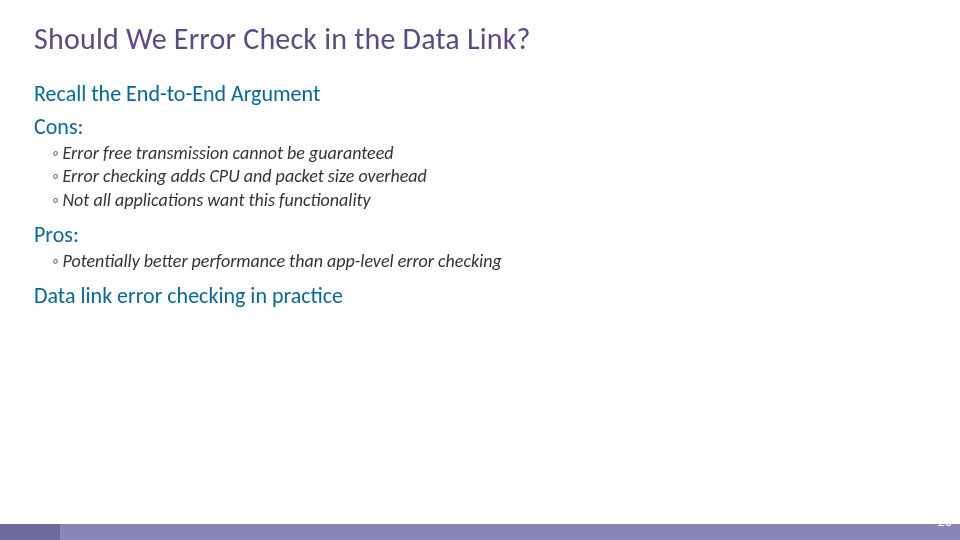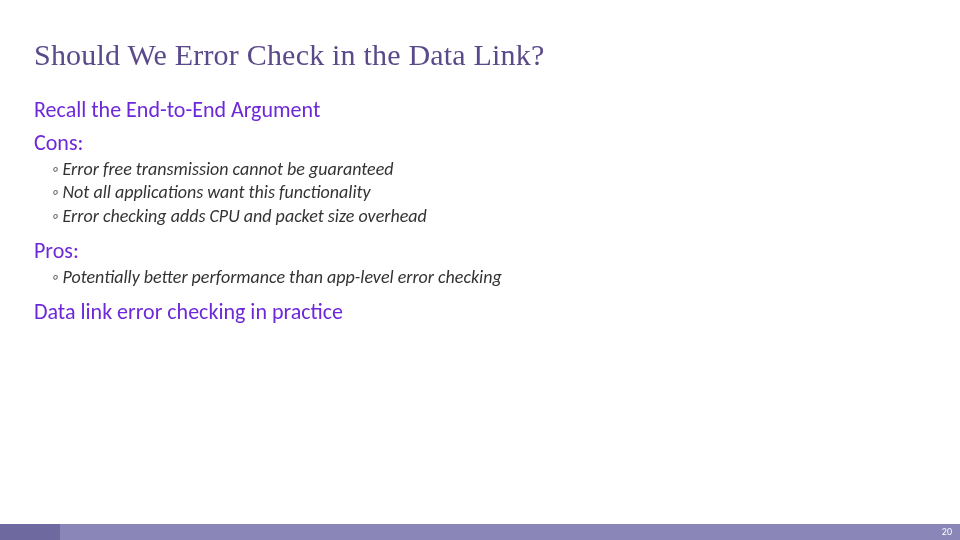--- a/index.html
+++ b/index.html
@@ -18,28 +18,27 @@
     height: 540px;
     position: relative;
     box-sizing: border-box;
     padding: 20px 34px 0 34px;
   }
   .title {
     font-size: 30px;
     font-weight: 400;
     color: #5a4a8a;
     letter-spacing: 0.2px;
-    margin: 16px 0 22px 0;
+    margin: 0 0 22px 0;
     line-height: 1.25;
-    font-family: Liberation Serif, serif;
   }
   .section {
     font-size: 22px;
     font-weight: 400;
-    color: #6d28d9;
+    color: #0369a1;
     margin: 6px 0 2px 0;
   }
   .bullets {
     margin: 0 0 8px 0;
     padding: 0 0 0 18px;
   }
   .bullet {
     font-size: 18px;
     line-height: 1.32;
     color: #333;
@@ -64,39 +63,39 @@
     position: absolute;
     left: 0;
     bottom: 0;
     width: 60px;
     height: 16px;
     background: #6e6aa0;
   }
   .page-num {
     position: absolute;
     right: 8px;
-    bottom: 2px;
-    font-size: 10px;
+    bottom: 10px;
+    font-size: 14px;
     color: #ffffff;
   }
 </style>
 </head>
 <body>
 
 <div class="slide">
 
   <h1 class="title">Should We Error Check in the Data Link?</h1>
 
   <div class="section">Recall the End-to-End Argument</div>
 
   <div class="section">Cons:</div>
   <ul class="bullets">
     <li class="bullet">Error free transmission cannot be guaranteed</li>
+    <li class="bullet">Error checking adds CPU and packet size overhead</li>
     <li class="bullet">Not all applications want this functionality</li>
-    <li class="bullet">Error checking adds CPU and packet size overhead</li>
   </ul>
 
   <div class="section">Pros:</div>
   <ul class="bullets">
     <li class="bullet">Potentially better performance than app-level error checking</li>
   </ul>
 
   <div class="section">Data link error checking in practice</div>
   <ul class="bullets">
   </ul>

